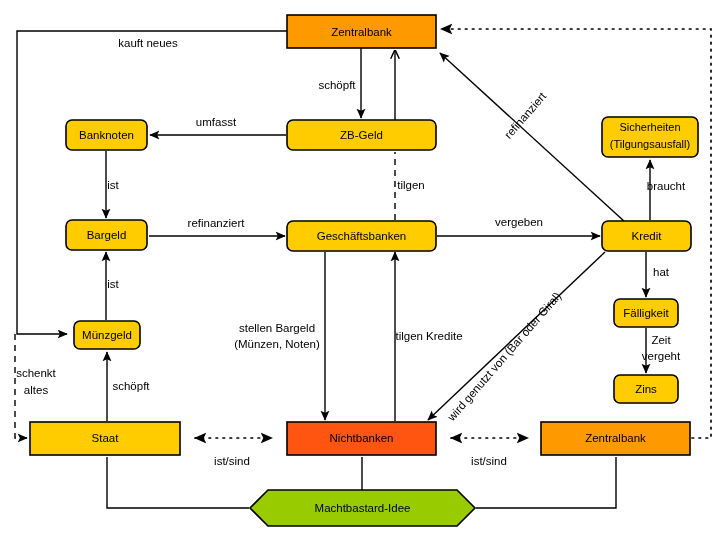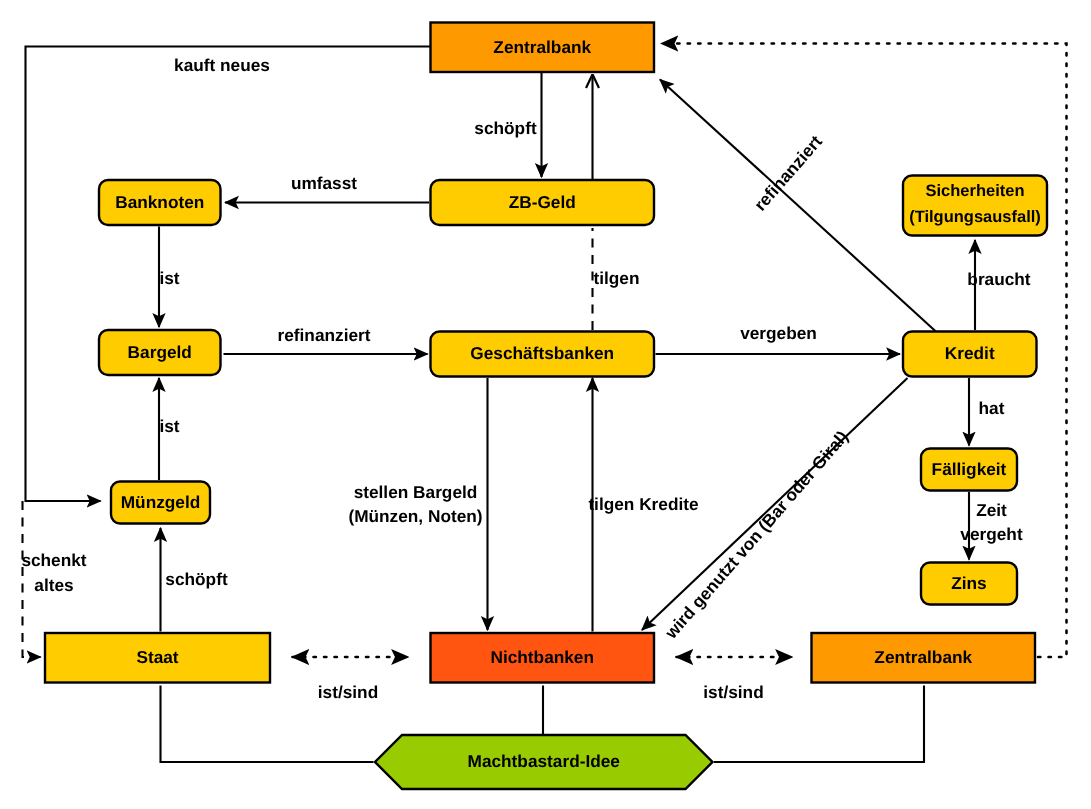--- a/index.html
+++ b/index.html
@@ -11,21 +11,20 @@
     width: 727px;
     height: 539px;
     overflow: hidden;
     font-family: "Liberation Sans", sans-serif;
   }
   #diagram-root {
     position: relative;
     width: 727px;
     height: 539px;
     background: #ffffff;
-    font-weight: bold;
   }
   svg#flow {
     display: block;
     width: 727px;
     height: 539px;
   }
   .node-box {
     stroke: #000000;
     stroke-width: 1.6;
   }

